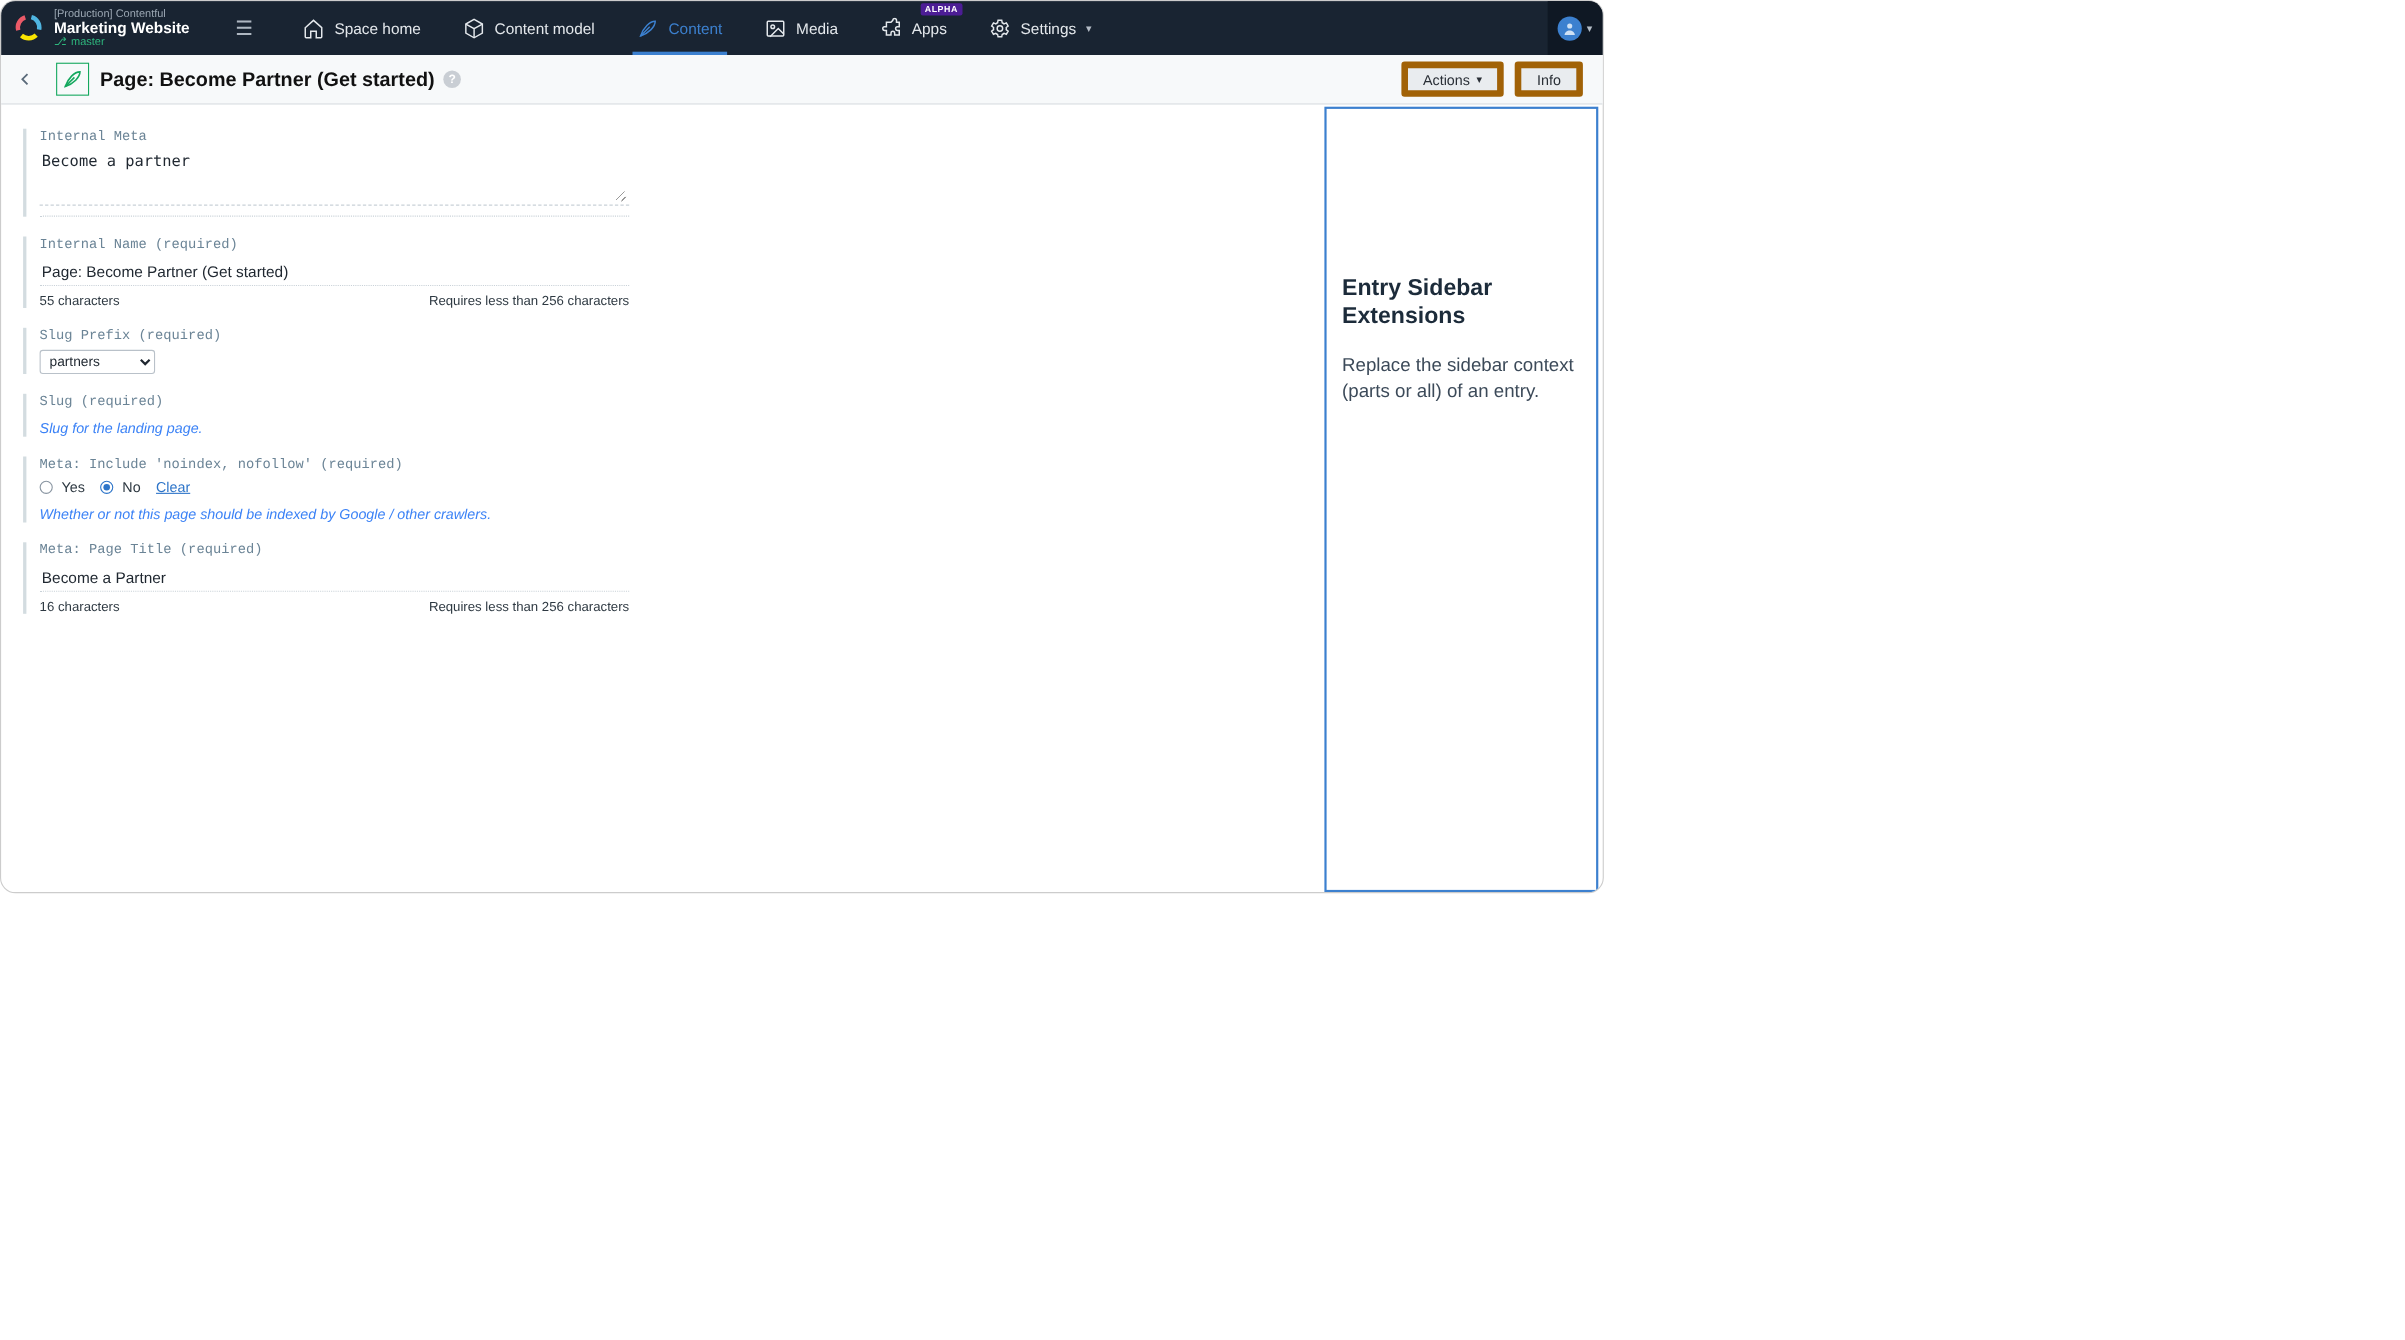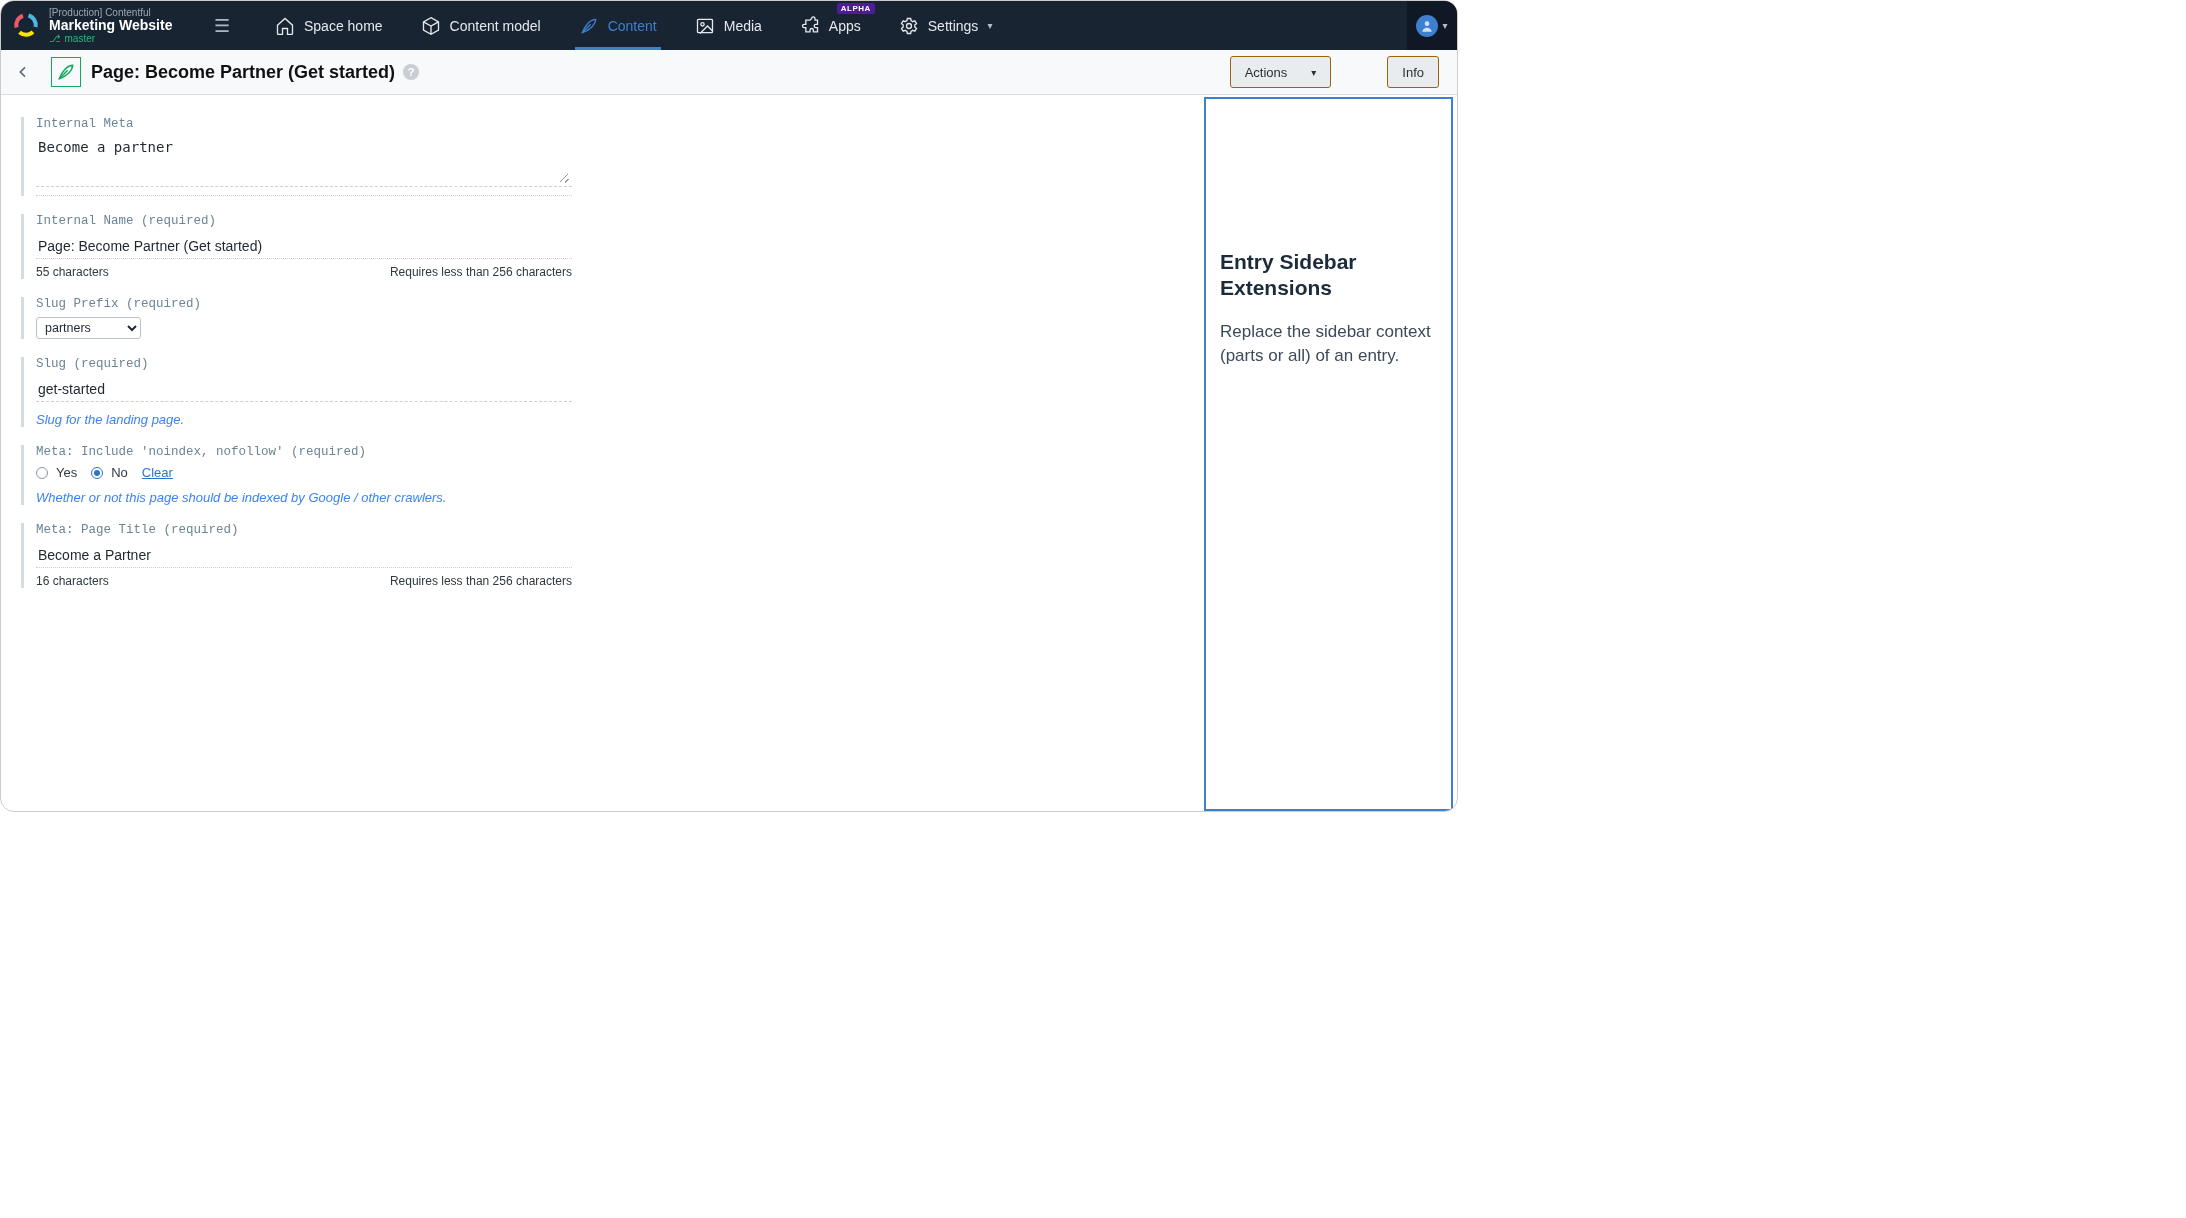--- a/index.html
+++ b/index.html
@@ -127,29 +127,28 @@
     width:16px;height:16px;border-radius:50%;
     background:#c9ced4;color:#fff;
     font-size:11px;font-weight:700;
     display:flex;align-items:center;justify-content:center;
     margin-left:8px;
     cursor:pointer;
   }
   .header-actions { margin-left:auto; display:flex; gap:10px; }
   .btn {
     background:#e9ecef;
-    border:1px solid #a16207;
+    border:6px solid #a16207;
     color:#2a2f36;
     font-size:13px;
     height:32px;
     padding: 0 14px;
     border-radius:3px;
-    display:flex;align-items:center;gap:24px;
+    display:flex;align-items:center;gap:6px;
     cursor:pointer;
-    margin-left:46px;
   }
 
   
   .main {
     display:flex;
     height: calc(812px - 49px - 45px);
   }
   .form-area {
     flex: 1;
     padding: 6px 0 0 20px;
@@ -368,21 +367,20 @@
 
     <div class="field">
       <div class="field-label">Slug Prefix (required)</div>
       <select class="select">
         <option>partners</option>
       </select>
     </div>
 
     <div class="field">
       <div class="field-label">Slug (required)</div>
-      <input class="text-input" style="border-bottom-style: dashed;" value="get-started">
       <div class="help-text">Slug for the landing page.</div>
     </div>
 
     <div class="field">
       <div class="field-label">Meta: Include 'noindex, nofollow' (required)</div>
       <div class="radio-row">
         <span class="radio"></span>
         <span>Yes</span>
         <span class="radio checked" style="margin-left:6px"></span>
         <span>No</span>

